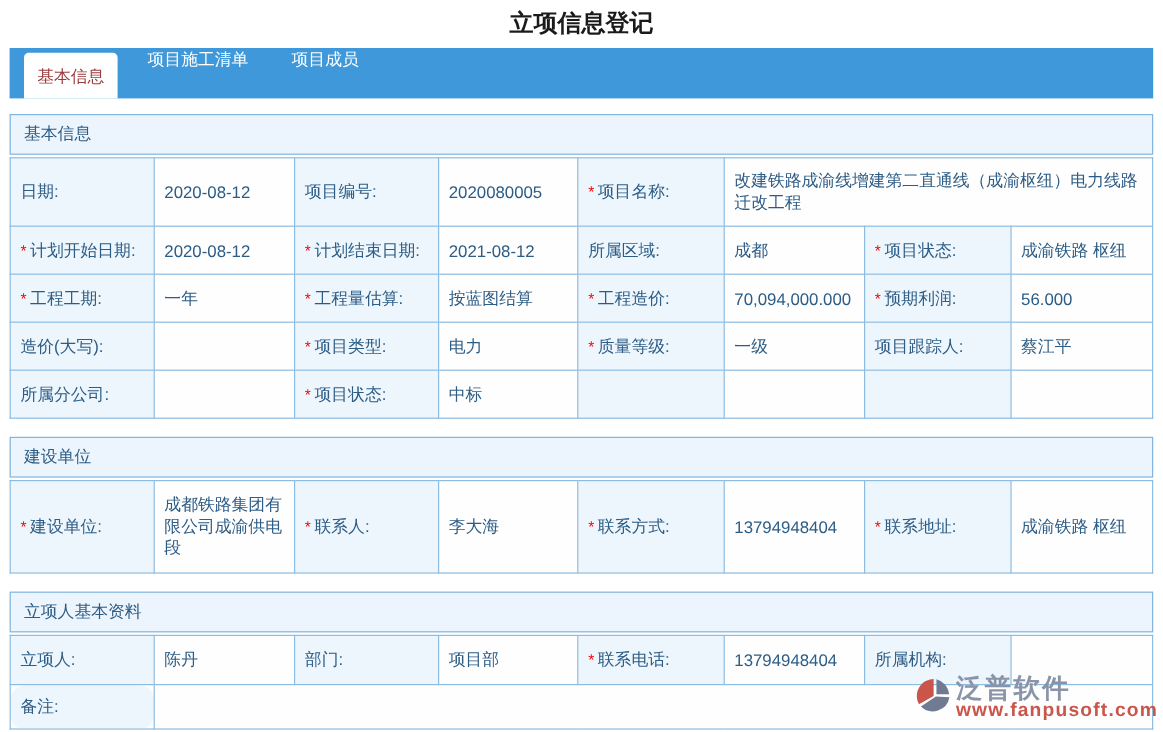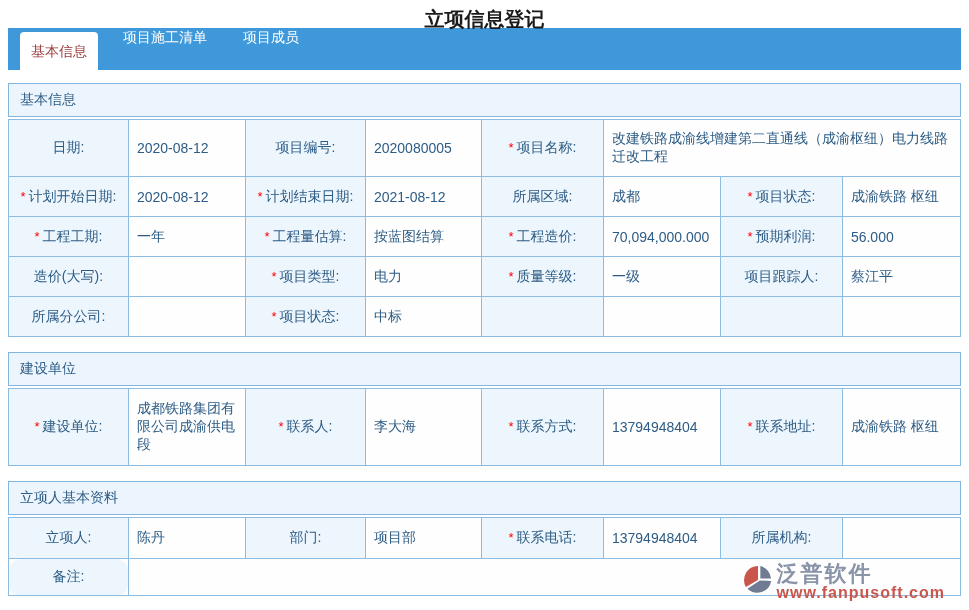--- a/index.html
+++ b/index.html
@@ -2,21 +2,21 @@
 <html><head>
 <meta charset="utf-8">
 <style>
   html,body{margin:0;padding:0;}
   body{
     width:969px;height:610px;position:relative;overflow:hidden;
     background:#ffffff;
     font-family:"Liberation Sans","DejaVu Sans",sans-serif;
   }
   .page-title{
-    margin:0;height:28px;padding-top:6px;box-sizing:border-box;
+    margin:0;height:40px;padding-top:6px;box-sizing:border-box;
     text-align:center;font-size:20px;font-weight:bold;color:#1a1a1a;
   }
   .tabbar{
     margin-left:8px;width:953px;height:42px;background:#3e98d9;
     display:flex;align-items:flex-end;padding-left:12px;box-sizing:border-box;
   }
   .tab{
     color:#ffffff;font-size:14px;padding:0 11px;height:54px;line-height:42px;
     margin-right:14px;cursor:pointer;white-space:nowrap;
   }
@@ -31,30 +31,30 @@
     font-size:14px;padding:7px 0 7px 11px;
   }
   table.grid{
     border-collapse:collapse;table-layout:fixed;width:100%;margin-top:2px;
     background:#fdfdfd;
   }
   table.grid td{
     border:1px solid #8cbce2;font-size:14px;color:#2d5c85;
     padding:3px 8px;overflow:hidden;
   }
-  td.lbl{background:#edf6fd;text-align:center;}
+  td.lbl{background:#edf6fd;text-align:left;}
   td.val{background:#fefefe;text-align:left;}
   tr.r-tall td{height:50px;}
   tr.r-std td{height:33px;}
   tr.r-unit td{height:70px;}
   tr.r-app td{height:34px;}
   tr.r-remark td{height:30px;border-radius:12px;}
   .req{color:#ff0000;margin-right:3px;font-size:13px;}
   .watermark{
-    position:absolute;right:24px;bottom:8px;display:flex;align-items:center;
+    position:absolute;right:4px;bottom:8px;display:flex;align-items:center;
     gap:3px;pointer-events:none;
   }
   .wm-text{display:flex;flex-direction:column;line-height:1.05;}
   .wm-brand{font-size:22px;font-weight:bold;color:#8a94a8;letter-spacing:2px;}
   .wm-url{font-size:16px;font-weight:bold;color:#c9554b;letter-spacing:1px;}
 </style>
 </head>
 <body>
 
 <h1 class="page-title">立项信息登记</h1>

